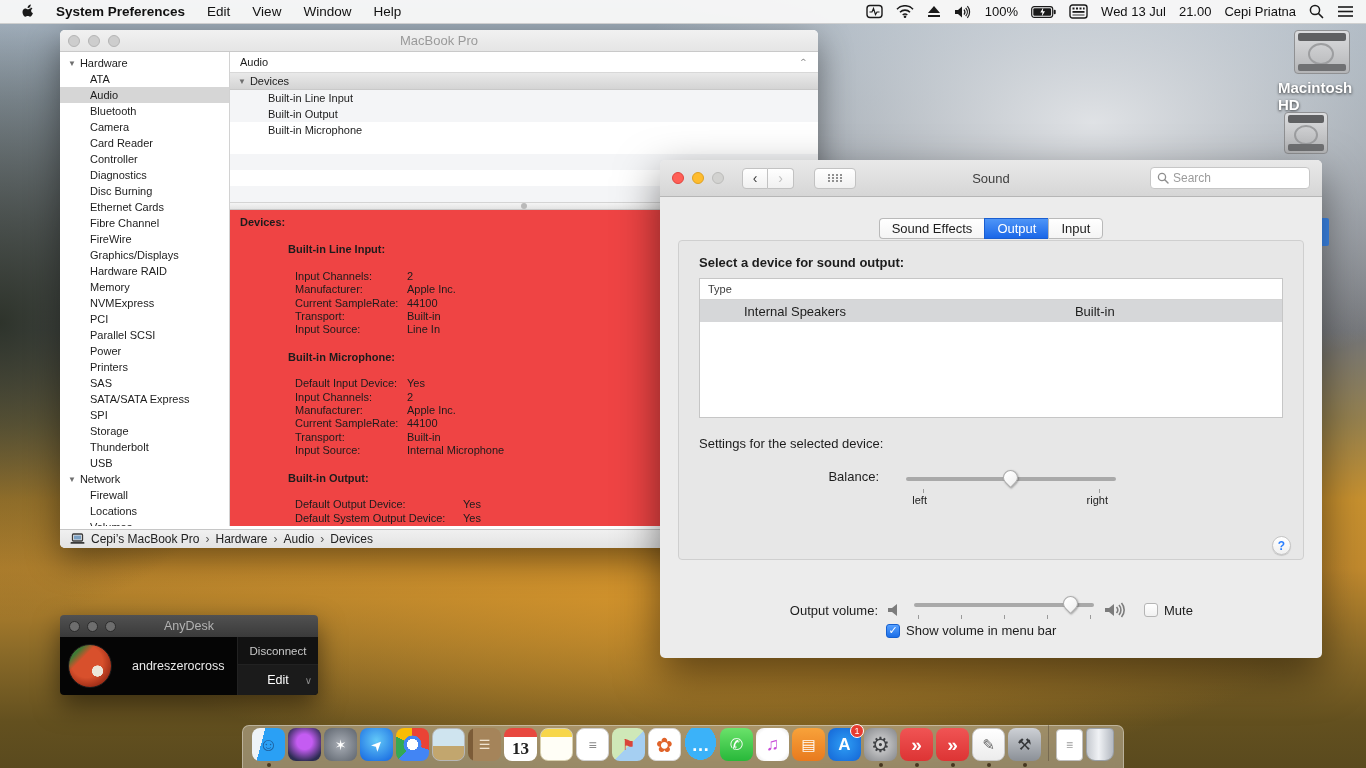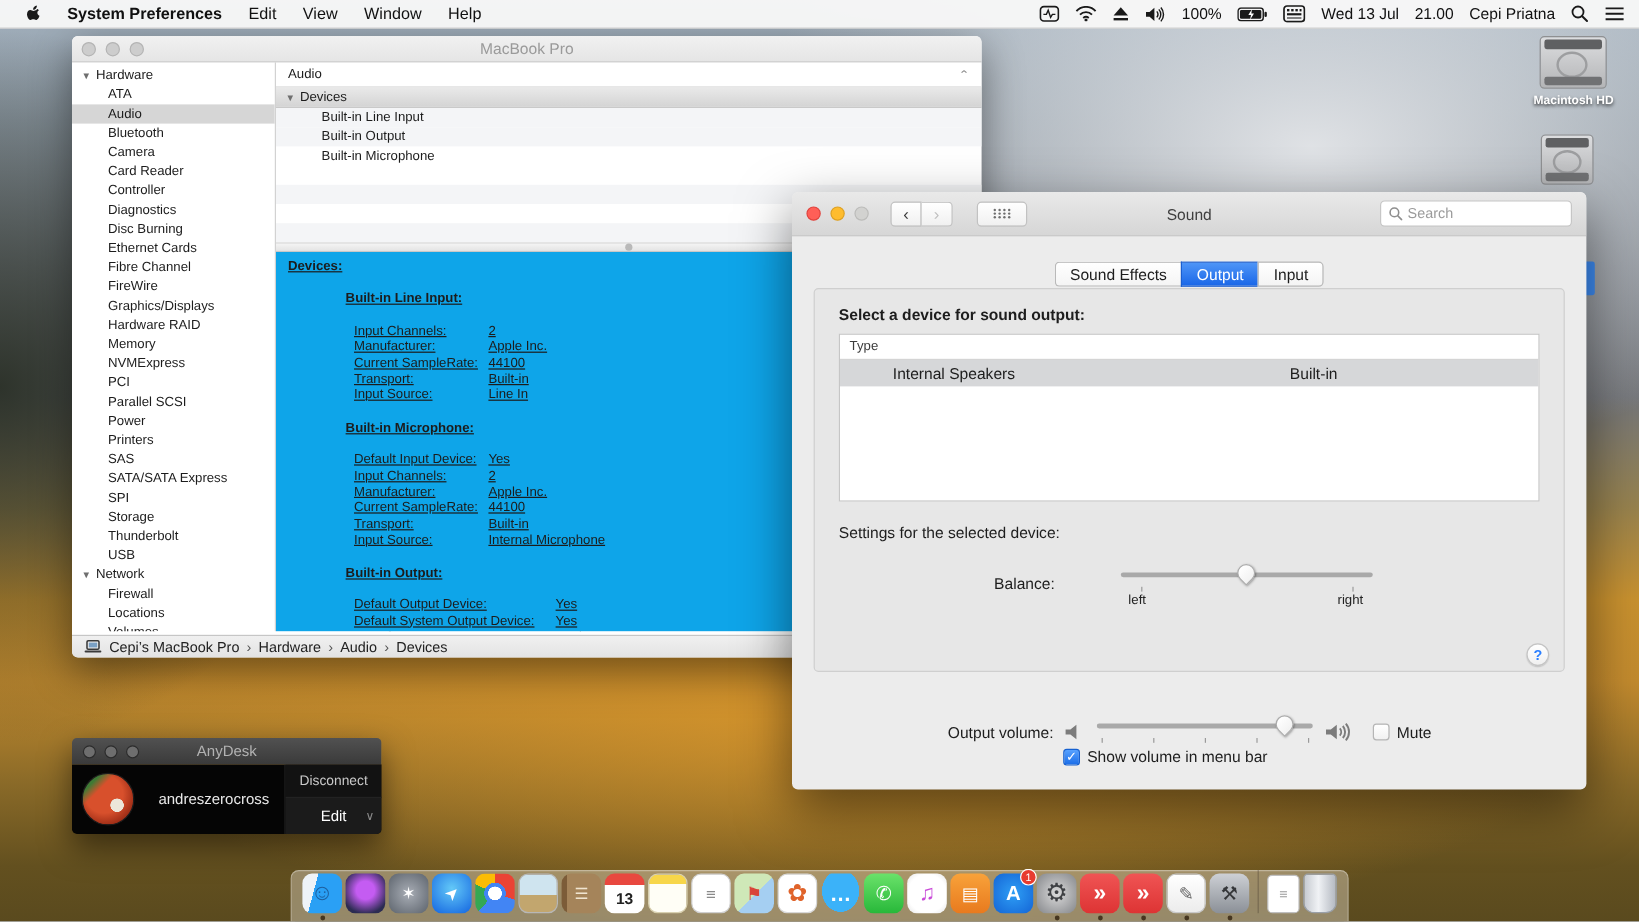--- a/index.html
+++ b/index.html
@@ -48,21 +48,21 @@
   .si-audio-header{height:21px;display:flex;align-items:center;justify-content:space-between;
     padding:0 10px;border-bottom:1px solid #d8d8d8;background:#fff;}
   .si-chevron{color:#8a8a8a;font-size:11px;transform:scaleY(.8);}
   .si-devrow{height:17px;display:flex;align-items:center;gap:4px;padding-left:8px;
     background:linear-gradient(#e9e9e9,#d4d4d4);border-bottom:1px solid #c9c9c9;}
   .si-row{height:16px;display:flex;align-items:center;padding-left:38px;}
   .si-row.alt{background:#f4f5f7;}
   .si-splitter{height:8px;background:linear-gradient(#f4f4f4,#e4e4e4);border-top:1px solid #d4d4d4;border-bottom:1px solid #c8c8c8;
     display:flex;align-items:center;justify-content:center;}
   .si-splitter .knob{width:6px;height:6px;border-radius:50%;background:#b9b9b9;}
-  .si-details{flex:1;background:#0ea5e9;padding:6px 14px 0 10px;position:relative;overflow:hidden;line-height:13.4px;text-decoration:underline;}
+  .si-details{flex:1;background:#ef4444;padding:6px 14px 0 10px;position:relative;overflow:hidden;line-height:13.4px;}
   .si-details .scrolltrack{position:absolute;right:0;top:0;bottom:0;width:9px;background:#fafafa;border-left:1px solid #ececec;}
   .si-details h3{font-size:11px;margin:0 0 13px 0;}
   .si-sec{margin-left:48px;}
   .si-sec h4{font-size:11px;margin:14px 0 13px 0;}
   .pair{display:flex;margin-left:7px;}
   .pair .k{width:112px;}
   .si-sec.wide .pair .k{width:168px;}
   .si-crumbbar{position:absolute;left:0;bottom:0;width:100%;height:19px;background:linear-gradient(#f0f0f0,#e3e3e3);
     border-top:1px solid #c6c6c6;display:flex;align-items:center;gap:6px;padding-left:10px;font-size:12px;color:#222;}
   .crumb-sep{color:#555;}
@@ -99,21 +99,21 @@
   .gb-label{font-weight:bold;margin:14px 0 8px 20px;}
   .so-table{margin:0 20px;height:140px;background:#fff;border:1px solid #c6c6c6;position:relative;}
   .so-thead{height:21px;display:flex;border-bottom:1px solid #d4d4d4;font-size:11px;color:#3c3c3c;align-items:center;}
   .so-th{padding-left:8px;}
   .so-th.c1{width:60.6%;border-right:1px solid #d4d4d4;height:100%;display:flex;align-items:center;}
   .so-tr{height:22px;display:flex;align-items:center;font-size:13px;}
   .so-tr.sel{background:#d6d7d9;padding-left:36px;}
   .so-td{padding-left:8px;}
   .so-td.c1{width:60.6%;}
   .settings-label{margin:18px 0 0 20px;}
-  .balance-row{display:flex;align-items:center;margin-top:18px;gap:28px;}
+  .balance-row{display:flex;align-items:flex-start;margin-top:18px;}
   .balance-label{width:200px;text-align:right;}
   .sliderwrap{position:relative;width:210px;margin-left:27px;height:34px;}
   .track{position:absolute;left:0;right:0;top:8px;height:4px;background:#a9a9a9;border-radius:2px;}
   .thumb{position:absolute;top:1px;width:15px;height:15px;background:linear-gradient(#fff,#f2f2f2);
     border:1px solid #ababab;border-radius:50% 50% 50% 0;transform:rotate(-45deg);
     box-shadow:0 1px 2px rgba(0,0,0,.35);}
   .tick{position:absolute;top:20px;width:1px;height:4px;background:#9a9a9a;}
   .slbl{position:absolute;top:25px;font-size:11px;color:#222;}
   .helpbtn{position:absolute;right:12px;bottom:4px;width:19px;height:19px;border-radius:50%;
     background:linear-gradient(#fff,#f0f0f0);border:1px solid #c4c4c4;box-shadow:0 1px 1px rgba(0,0,0,.15);
@@ -150,21 +150,21 @@
     justify-content:center;position:relative;}
   .ad-more .chev{position:absolute;right:6px;color:#8a8a8a;font-size:10px;}
 
   
   .dt-icon{position:absolute;display:flex;flex-direction:column;align-items:center;z-index:5;}
   .drive{width:56px;height:44px;background:linear-gradient(180deg,#dcdddf,#b4b5b7);border:1px solid #8f9092;
     border-radius:4px;position:relative;}
   .drive .band{position:absolute;left:3px;top:2px;right:3px;height:8px;background:#5f6062;border-radius:2px;}
   .drive .platter{position:absolute;left:13px;top:12px;width:26px;height:22px;border:2px solid #9d9ea0;border-radius:50%;}
   .drive .foot{position:absolute;left:3px;bottom:2px;right:3px;height:7px;background:#707173;border-radius:2px;}
-  .dt-label{margin-top:5px;color:#fff;font-size:10px;font-weight:bold;text-shadow:0 1px 3px rgba(0,0,0,.75);}
+  .dt-label{margin-top:5px;color:#fff;font-size:15px;font-weight:bold;text-shadow:0 1px 3px rgba(0,0,0,.75);}
   .blue-sliver{position:absolute;left:1320px;top:218px;width:9px;height:28px;background:#3f8ef7;border-radius:0 2px 2px 0;z-index:12;}
 
   
   .dock{position:absolute;left:50%;transform:translateX(-50%);bottom:0;height:43px;z-index:50;
     display:flex;align-items:flex-end;gap:3px;padding:4px 9px 7px 9px;
     background:rgba(243,233,222,.38);border:1px solid rgba(255,255,255,.35);border-bottom:none;
     border-radius:7px 7px 0 0;backdrop-filter:blur(8px);}
   .dock-item{position:relative;display:flex;flex-direction:column;align-items:center;}
   .di{width:33px;height:33px;border-radius:8px;display:flex;align-items:center;justify-content:center;
     font-size:17px;color:#fff;overflow:hidden;}
@@ -175,22 +175,22 @@
 
   .ic-finder{background:linear-gradient(105deg,#eef3f8 0 32%,#2aa0f5 32%);color:#1d5f9e;font-size:19px;}
   .ic-siri{background:radial-gradient(circle at 50% 42%,#c45cf2 0 30%,#2c2c52 78%);}
   .ic-launchpad{background:radial-gradient(circle,#a9aeb6,#5c636c);font-size:14px;}
   .ic-safari{background:radial-gradient(circle at 50% 38%,#63c9f8,#1465e0);}
   .ic-safari .g{transform:rotate(-45deg);display:inline-block;font-size:14px;}
   .ic-chrome{background:radial-gradient(circle at 50% 50%,#fff 0 24%,#4285f4 25% 38%,transparent 39%),
     conic-gradient(#ea4335 0 30%,#4285f4 30% 62%,#34a853 62% 82%,#fbbc05 82%);}
   .ic-preview{background:linear-gradient(180deg,#cfe4ef 0 55%,#c2a66e 55%);border:1px solid #b7b7b7;}
   .ic-contacts{background:linear-gradient(90deg,#7c5c38 0 14%,#a5845a 14%);color:#f0e4d0;font-size:13px;}
-  .ic-calendar{background:linear-gradient(180deg,#e8483f 0 28%,#fff 28%);color:#222;font-size:13px;font-weight:bold;
-    padding-top:8px;}
+  .ic-calendar{background:linear-gradient(180deg,#e8483f 0 28%,#fff 28%);color:#222;font-size:17px;font-weight:bold;
+    padding-top:8px;font-family:Liberation Serif, serif;}
   .ic-notes{background:linear-gradient(180deg,#f7d64a 0 26%,#fffef6 26%);border:1px solid #d8d0b0;}
   .ic-reminders{background:#fff;border:1px solid #cfcfcf;color:#8a8a8a;font-size:14px;}
   .ic-maps{background:linear-gradient(135deg,#cfe8b8 0 52%,#a5cff2 52%);color:#d9453a;font-size:15px;}
   .ic-photos{background:#fff;border:1px solid #d8d8d8;color:#e0632a;font-size:20px;}
   .ic-messages{background:radial-gradient(ellipse at 50% 44%,#3bb2f9 0 66%,transparent 67%);color:#fff;
     font-weight:bold;font-size:18px;line-height:10px;}
   .ic-facetime{background:linear-gradient(180deg,#6ae26a,#28b83a);font-size:16px;}
   .ic-itunes{background:radial-gradient(circle,#ffffff 0 68%,#e4e4e4);color:#c94bd8;font-size:18px;}
   .ic-ibooks{background:linear-gradient(180deg,#f8a23a,#e87a1e);font-size:15px;}
   .ic-appstore{background:radial-gradient(circle,#2e9ef5,#1465d6);font-weight:bold;font-size:17px;}

